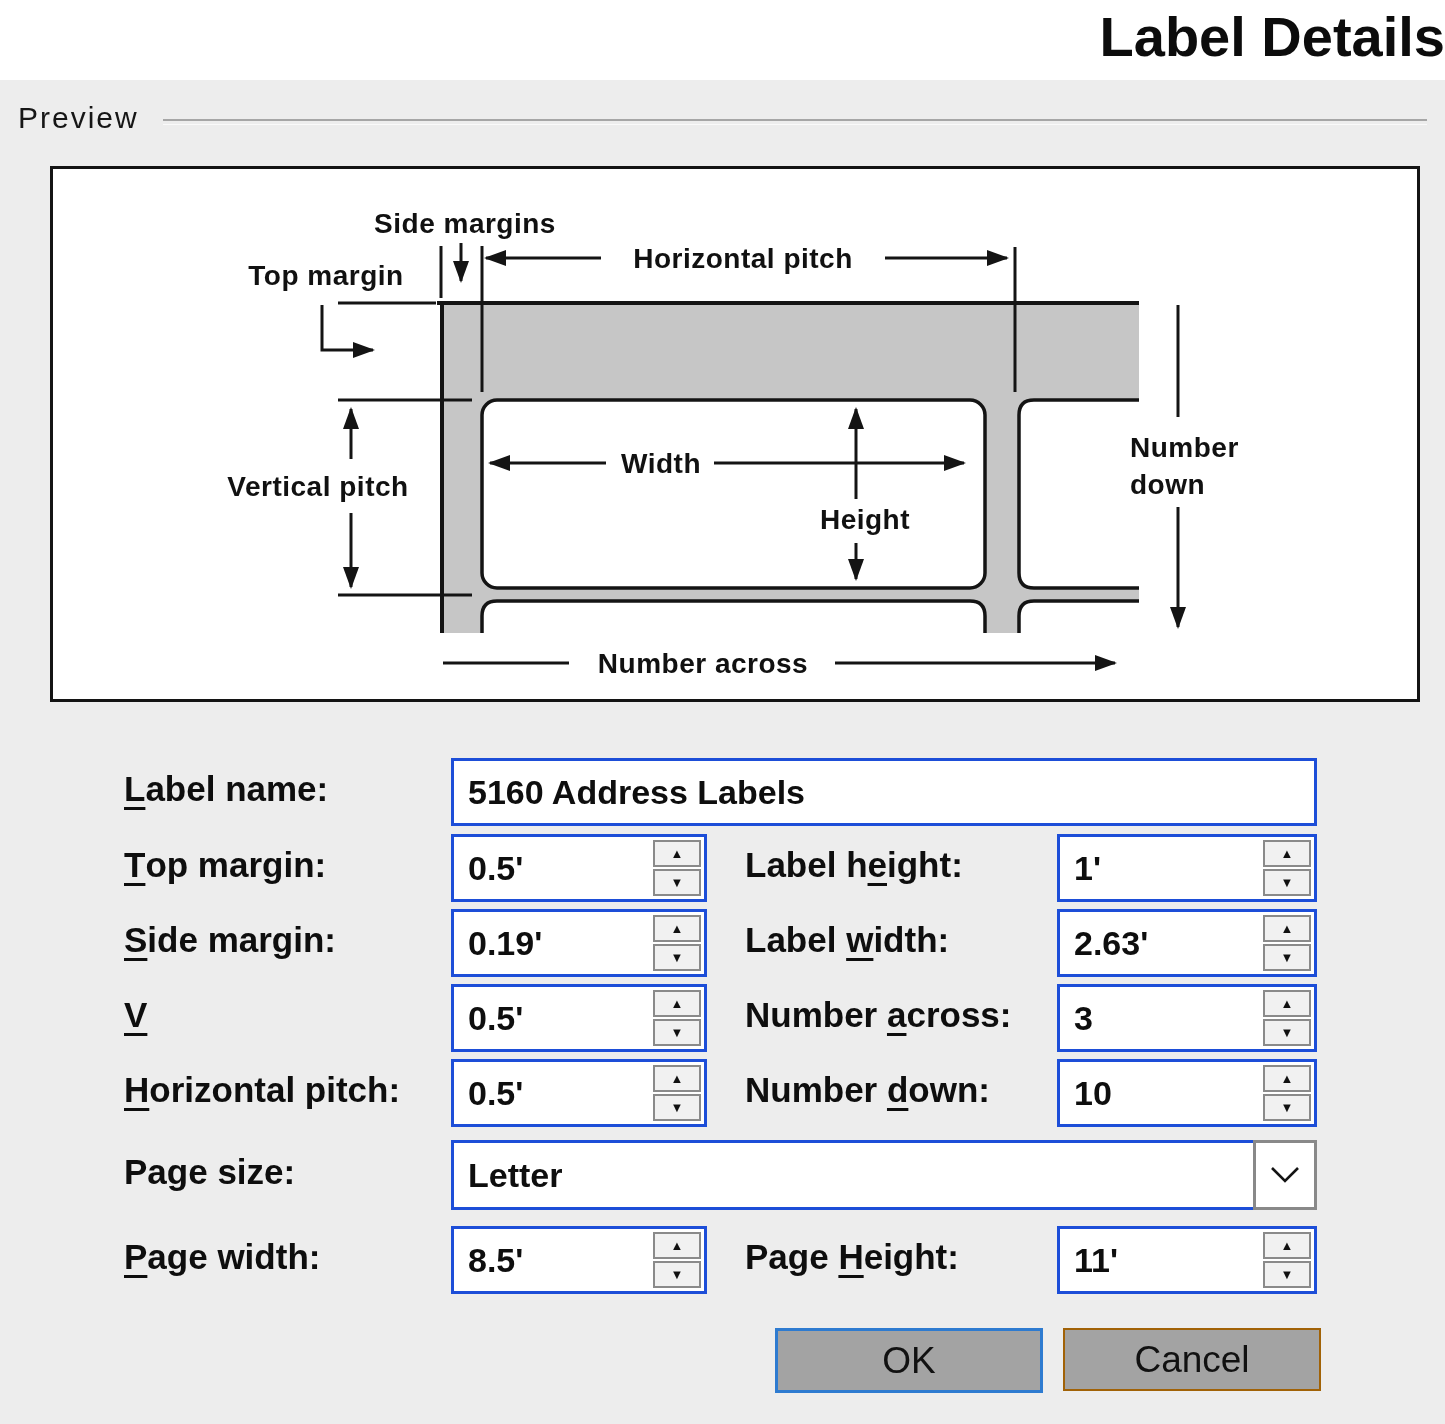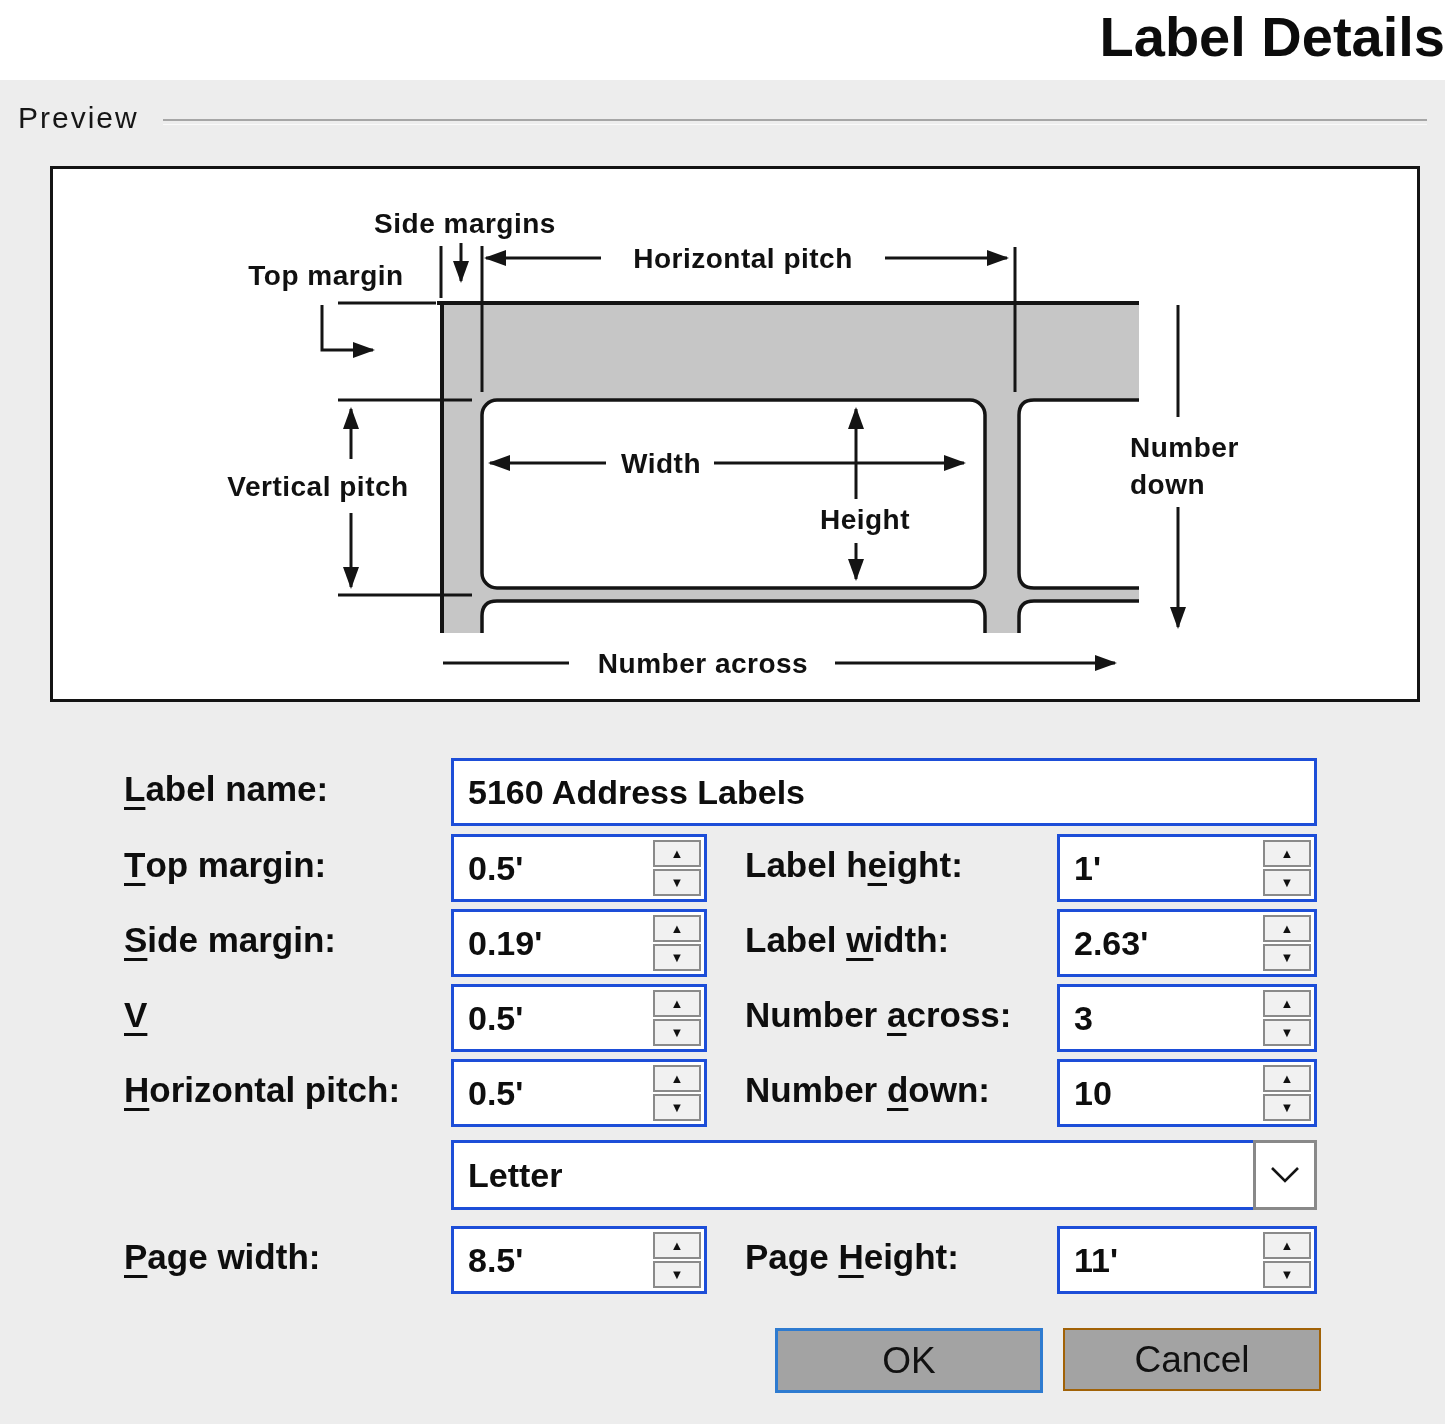--- a/index.html
+++ b/index.html
@@ -206,20 +206,21 @@
     <span class="spinner">
       <span class="sbtn">
           <span>▲</span>
         </span>
       <span class="sbtn">
           <span>▼</span>
         </span>
     </span>
   </div>
 
+  <div class="flabel" style="left:124px;top:1140px;height:64px"><span>Page size:</span><span class="mn"></span><span></span></div>
   <div class="field" style="left:451px;top:1140px;width:860px;height:64px">
     <span class="val">Letter</span>
     <span class="combo-btn">
       <svg width="34" height="20" viewBox="0 0 34 20">
         <polyline points="4,3 17,16 30,3" fill="none" stroke="#141414" stroke-width="2.6"></polyline>
       </svg>
     </span>
   </div>
 
   <div class="flabel" style="left:124px;top:1226px;height:62px"><span></span><span class="mn">P</span><span>age width:</span></div>

